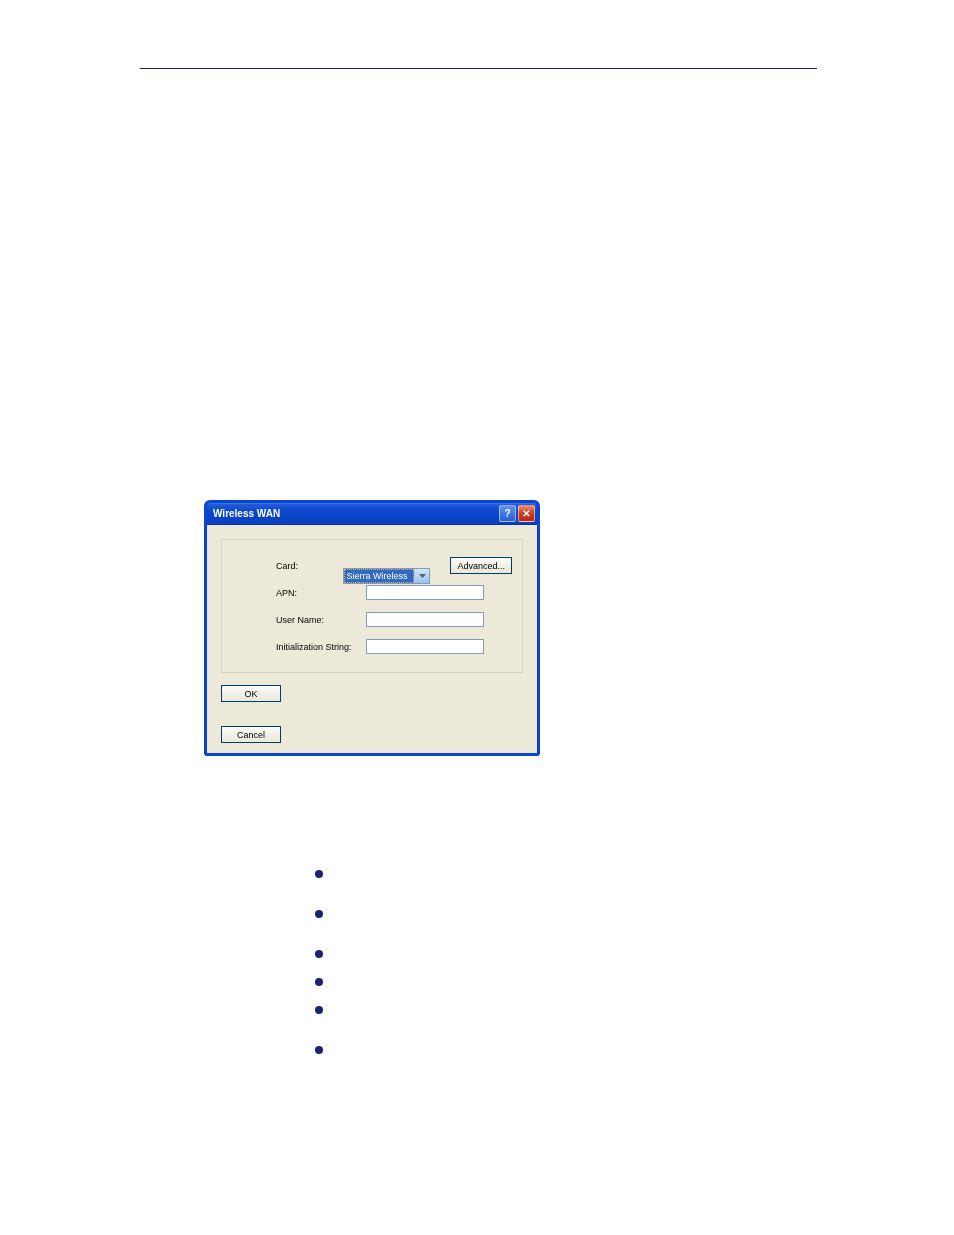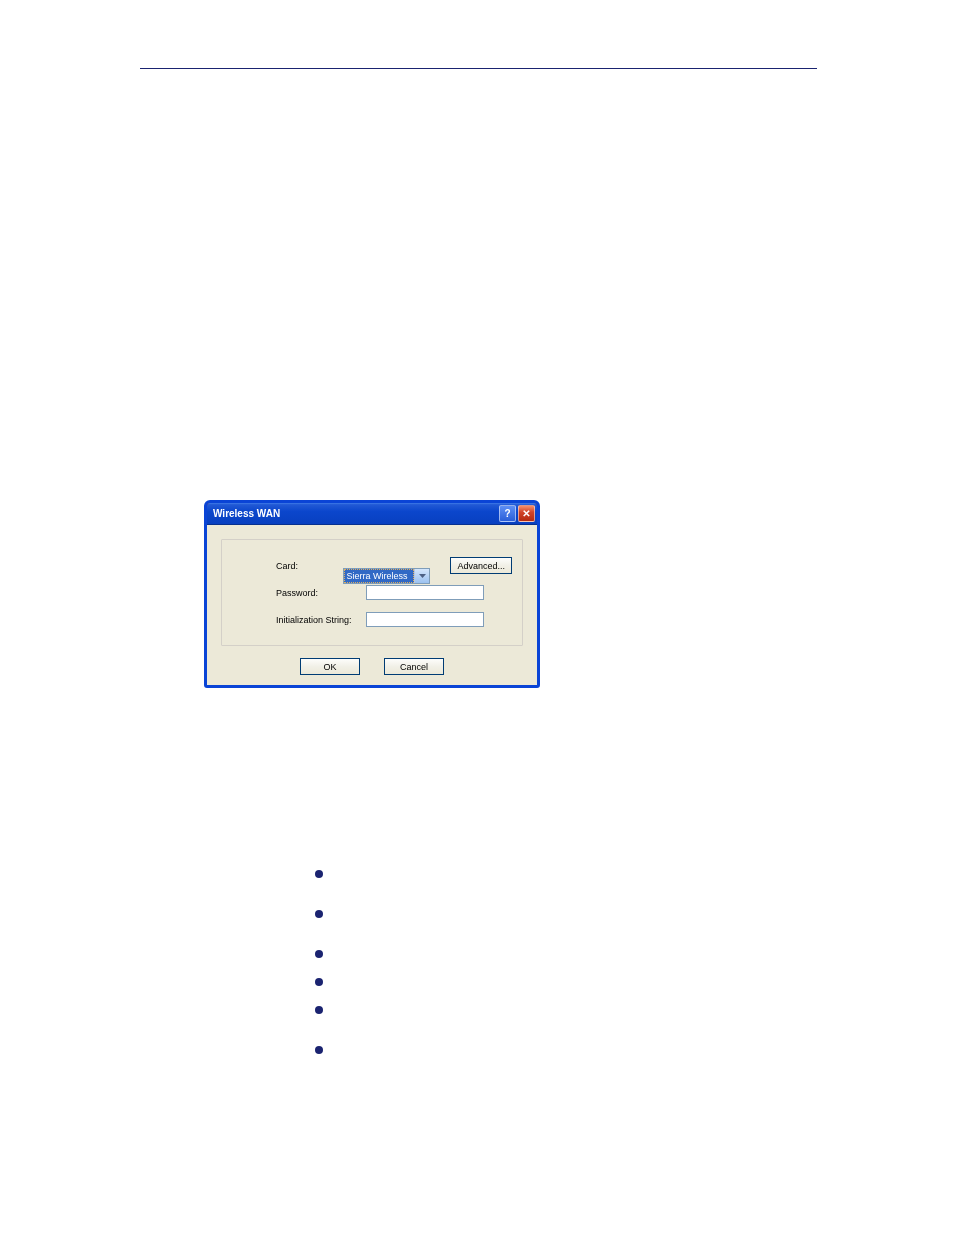--- a/index.html
+++ b/index.html
@@ -147,20 +147,21 @@
     .btn-advanced {
       margin-left: 20px;
       width: 62px;
       height: 17px;
     }
     .button-bar {
       display: flex;
       justify-content: center;
       gap: 24px;
       margin-top: 12px;
+      flex-direction: column;
     }
     .btn-main {
       width: 60px;
       height: 17px;
     }
     .bullets {
       position: absolute;
       left: 315px;
       top: 870px;
     }
@@ -204,26 +205,30 @@
             <span class="xp-select-value">Sierra Wireless</span>
             <span class="xp-select-arrow">
               <svg viewBox="0 0 7 4">
                   <polygon points="0,0 7,0 3.5,4" fill="#4d6185"></polygon>
                 </svg>
             </span>
           </div>
           <button class="xp-button btn-advanced">Advanced...</button>
         </div>
 
-
-
-        <div class="field-row">
-          <span class="field-label">Password:</span>
-          <input class="field-input" type="password" value="" style="">
-        </div>
+        <div class="field-row">
+          <span class="field-label">APN:</span>
+          <input class="field-input" value="" style="">
+        </div>
+
+        <div class="field-row">
+          <span class="field-label">User Name:</span>
+          <input class="field-input" value="" style="">
+        </div>
+
 
 
         <div class="field-row">
           <span class="field-label">Initialization String:</span>
           <input class="field-input" value="" style="">
         </div>
 
       </div>
 
       <div class="button-bar">

